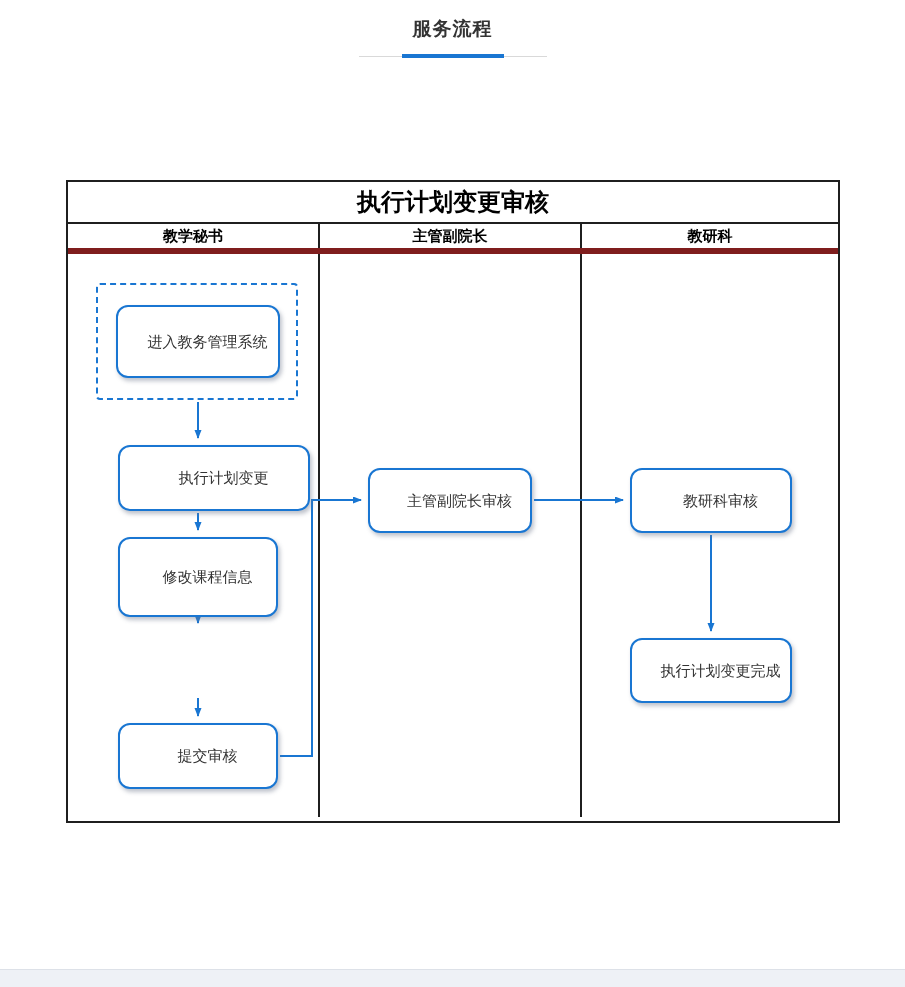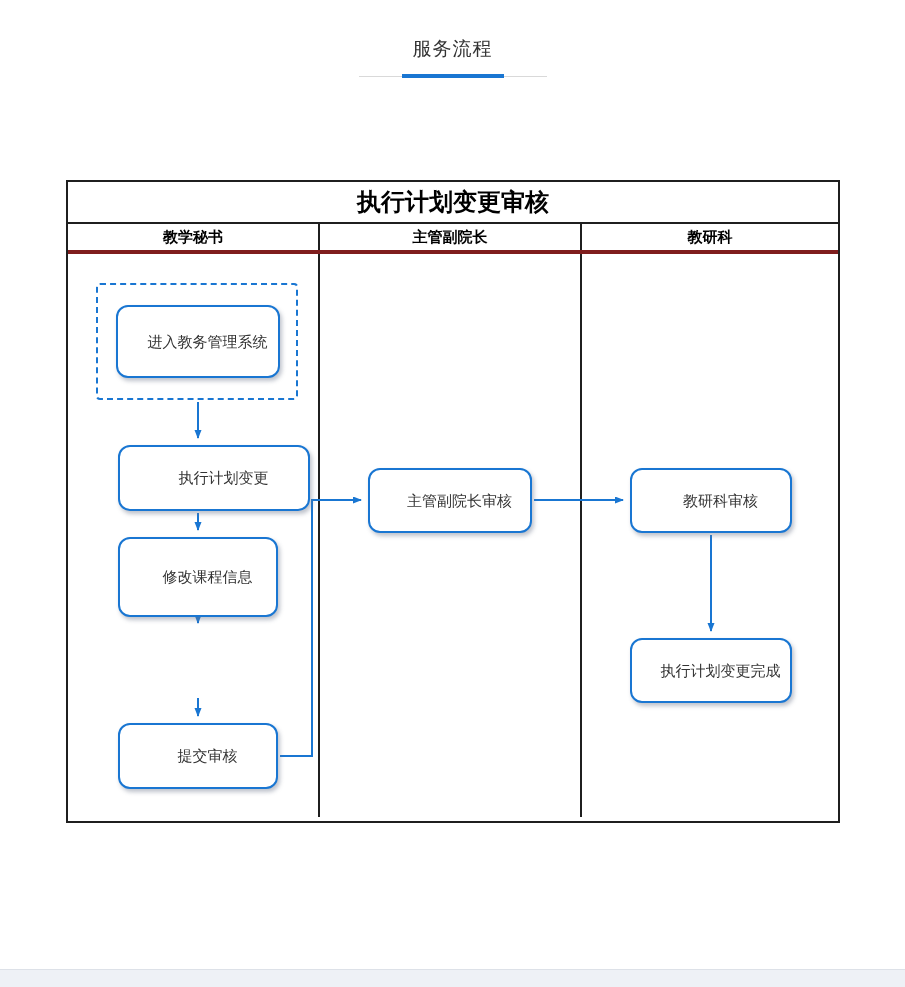--- a/index.html
+++ b/index.html
@@ -19,24 +19,23 @@
   
   .section-header {
     position: absolute;
     top: 16px;
     left: 0;
     width: 100%;
     text-align: center;
   }
   .section-title {
     font-size: 19px;
-    font-weight: 400;
+    font-weight: 700;
     color: #333;
     letter-spacing: 1px;
-    margin-top: 20px;
   }
   .title-underline {
     margin: 12px auto 0;
     width: 188px;
     height: 4px;
     display: flex;
     align-items: center;
     justify-content: center;
   }
   .title-underline .line { display: block; }
@@ -67,21 +66,21 @@
     display: flex;
     align-items: center;
     justify-content: center;
     font-size: 24px;
     font-weight: 700;
     color: #000;
   }
   .lane-headers {
     display: flex;
     height: 30px;
-    border-bottom: 4px solid #7f1d1d;
+    border-bottom: 6px solid #7f1d1d;
   }
   .lane-header {
     display: flex;
     align-items: center;
     justify-content: center;
     font-size: 15px;
     font-weight: 700;
     color: #000;
   }
   .lane-body {

